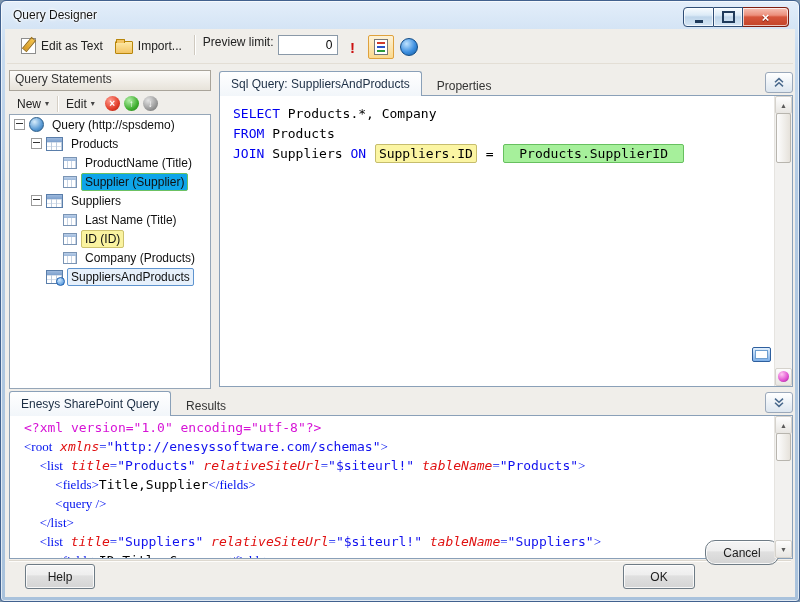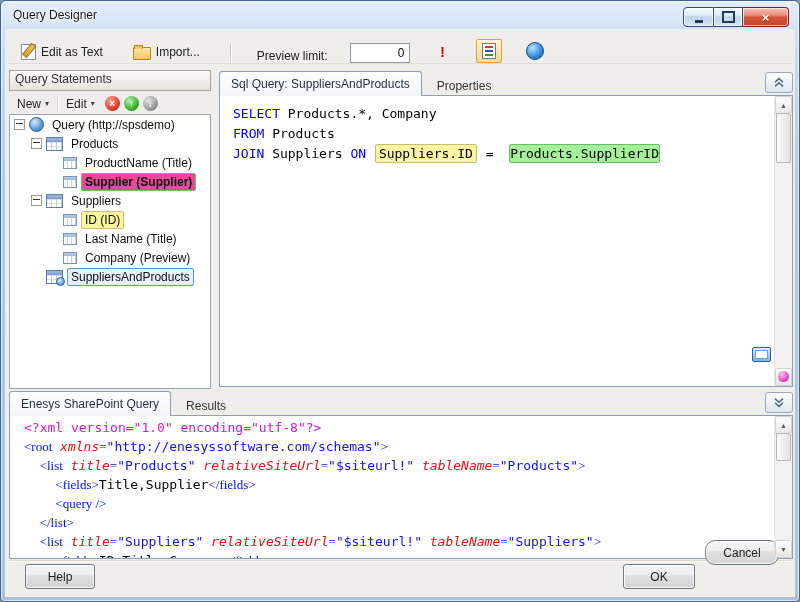--- a/index.html
+++ b/index.html
@@ -20,22 +20,22 @@
   .winbtn.max{width:28px;border-left:none;}
   .winbtn.close{width:45px;border-left:none;border-radius:0 4px 4px 0;border-color:#7e1d10;
           background:linear-gradient(#f6c1b5,#ec8f7c 40%,#d6553c 50%,#c34428);}
   .glyph-min{width:8px;height:3px;background:#1f3a5a;margin-top:8px;}
   .glyph-max{width:9px;height:8px;border:2px solid #1f3a5a;}
   .glyph-close{color:#fff;font-size:13px;font-weight:bold;line-height:1;text-shadow:0 1px 1px #7e1d10;}
 
   .client-bg{position:absolute;left:4px;right:4px;top:28px;bottom:4px;background:#f0eeea;}
 
   
-  .toolbar{position:absolute;left:6px;right:6px;top:34px;height:28px;display:flex;align-items:flex-end;
-           padding:0 8px;gap:18px;border-bottom:1px solid #e3ded5;font-size:12px;color:#222;}
+  .toolbar{position:absolute;left:6px;right:6px;top:34px;height:28px;display:flex;align-items:flex-start;
+           padding:0 8px;gap:0;border-bottom:1px solid #e3ded5;font-size:12px;color:#222;}
   .tb-item{display:flex;align-items:center;gap:5px;padding:3px 6px;border-radius:2px;}
   .tb-sep{width:1px;height:20px;background:#cfc9bf;box-shadow:1px 0 0 #fff;margin:0 6px;}
   .tb-label{margin-left:2px;}
   .tb-input{width:50px;height:18px;border:1px solid #8a99a8;background:#fff;text-align:right;
             padding:0 4px;font-family:"Liberation Sans",sans-serif;font-size:12px;margin-left:4px;}
   .tb-icon-btn{width:24px;height:22px;display:flex;align-items:center;justify-content:center;
                border:1px solid transparent;border-radius:2px;margin-left:2px;}
   .tb-icon-btn.pressed{border-color:#dfa13c;background:linear-gradient(#fdf2d8,#fbd98d);}
   .excl{color:#cc1111;font-weight:bold;font-size:15px;}
   .ic-edit{position:relative;width:13px;height:14px;background:#fff;border:1px solid #8d8d8d;}
@@ -76,21 +76,21 @@
                  repeating-linear-gradient(90deg,transparent 0 4px,#bccbdd 4px 5px),
                  repeating-linear-gradient(0deg,transparent 0 3px,#d7e0ec 3px 4px),#fff;}
   .tricon-column{width:12px;height:10px;border:1px solid #7a94b4;
       background:linear-gradient(#b9cee9,#9cb8da) top/100% 3px no-repeat,
                  repeating-linear-gradient(90deg,transparent 0 3px,#c8d4e4 3px 4px),#fff;}
   .tricon-query{width:13px;height:13px;border-radius:50%;border:1px solid #2a5d8a;
       background:radial-gradient(circle at 35% 30%,#d6ecfb,#5b9bd5 60%,#2e6da4);}
   .tricon-statement::after{content:"";position:absolute;right:-3px;bottom:-3px;width:7px;height:7px;
       border-radius:50%;border:1px solid #1e5fae;background:radial-gradient(circle at 35% 30%,#cfe8ff,#3a86d4);}
   .tree-label{padding:1px 3px;border:1px solid transparent;border-radius:2px;}
-  .tree-label.hl-green{background:#ec4899;border-color:#6cc162;font-weight:bold;}
+  .tree-label.hl-green{background:#0ea5e9;border-color:#6cc162;}
   .tree-label.hl-yellow{background:#faf3a0;border-color:#cdc26e;}
   .tree-label.sel{background:#e6f0fb;border-color:#5e94cf;}
 
   
   .tabstrip{position:absolute;display:flex;align-items:flex-end;gap:4px;}
   .ts-sql{left:218px;top:71px;width:574px;height:24px;}
   .ts-bottom{left:8px;top:391px;width:784px;height:24px;}
   .tab{display:flex;align-items:center;height:21px;padding:0 11px;font-size:12px;color:#333;}
   .tab.active{height:24px;background:linear-gradient(#ffffff,#f2f6fa);border:1px solid #8aa0b8;
               border-bottom:none;border-radius:3px 3px 0 0;position:relative;z-index:3;color:#1c2e44;}
@@ -109,22 +109,22 @@
   .xml-code .code-line{line-height:19px;}
   .code-line{white-space:pre;}
   .tok{color:#000;}
   .tok.kw{color:#0000f0;margin-top:35px;}
   .tok.decl{color:#d613d6;}
   .tok.tag{color:#0011ee;font-family:Liberation Serif, serif;}
   .tok.attr{color:#e01111;font-style:italic;}
   .tok.val{color:#1111ee;}
   .tok.hl-yellow{background:#fbf5a3;border:1px solid #c6bd6d;border-radius:2px;padding:1px 3px;
                  display:inline-block;line-height:15px;margin:0 1px;}
-  .tok.hl-green{background:#a6f09b;border:1px solid #67c05f;border-radius:2px;padding:1px 0;
-                display:inline-block;line-height:15px;margin:0 8px;text-align:right;}
+  .tok.hl-green{background:#a6f09b;border:1px solid #67c05f;border-radius:2px;padding:1px 15px;
+                display:inline-block;line-height:15px;margin:0 2px;text-align:right;}
 
   
   .vscroll{position:absolute;top:0;right:0;bottom:0;width:17px;background:#f2f1ef;border-left:1px solid #e6e4e0;z-index:2;}
   .sb-btn{position:absolute;left:0;right:0;height:16px;display:flex;align-items:center;justify-content:center;
           font-size:7px;color:#5a5a5a;background:linear-gradient(#fdfdfd,#e8e6e2);border:1px solid #d5d2cc;border-radius:2px;}
   .sb-btn.up{top:0;}
   .sb-btn.down{bottom:0;}
   .sb-thumb{position:absolute;left:1px;right:1px;border:1px solid #b8b5ae;border-radius:2px;
             background:linear-gradient(90deg,#fdfdfd,#e6e2db);}
   .sql-thumb{top:17px;height:48px;}
@@ -234,31 +234,31 @@
           <span class="tree-label hl-green">Supplier (Supplier)</span>
         </div>
         <div class="tree-row" style="padding-left: 21px;">
           <span class="expander"></span>
           <span class="tricon tricon-table"></span>
           <span class="tree-label">Suppliers</span>
         </div>
         <div class="tree-row" style="padding-left: 38px;">
           <span class="exp-spacer"></span>
           <span class="tricon tricon-column"></span>
+          <span class="tree-label">Last Name (Title)</span>
+        </div>
+        <div class="tree-row" style="padding-left: 38px;">
+          <span class="exp-spacer"></span>
+          <span class="tricon tricon-column"></span>
           <span class="tree-label hl-yellow">ID (ID)</span>
         </div>
         <div class="tree-row" style="padding-left: 38px;">
           <span class="exp-spacer"></span>
           <span class="tricon tricon-column"></span>
-          <span class="tree-label">Last Name (Title)</span>
-        </div>
-        <div class="tree-row" style="padding-left: 38px;">
-          <span class="exp-spacer"></span>
-          <span class="tricon tricon-column"></span>
-          <span class="tree-label">Company (Preview)</span>
+          <span class="tree-label">Company (Products)</span>
         </div>
         <div class="tree-row" style="padding-left: 21px;">
           <span class="exp-spacer"></span>
           <span class="tricon tricon-statement"></span>
           <span class="tree-label sel">SuppliersAndProducts</span>
         </div>
       </div>
   </div>
 
   <div class="tabstrip ts-sql">

